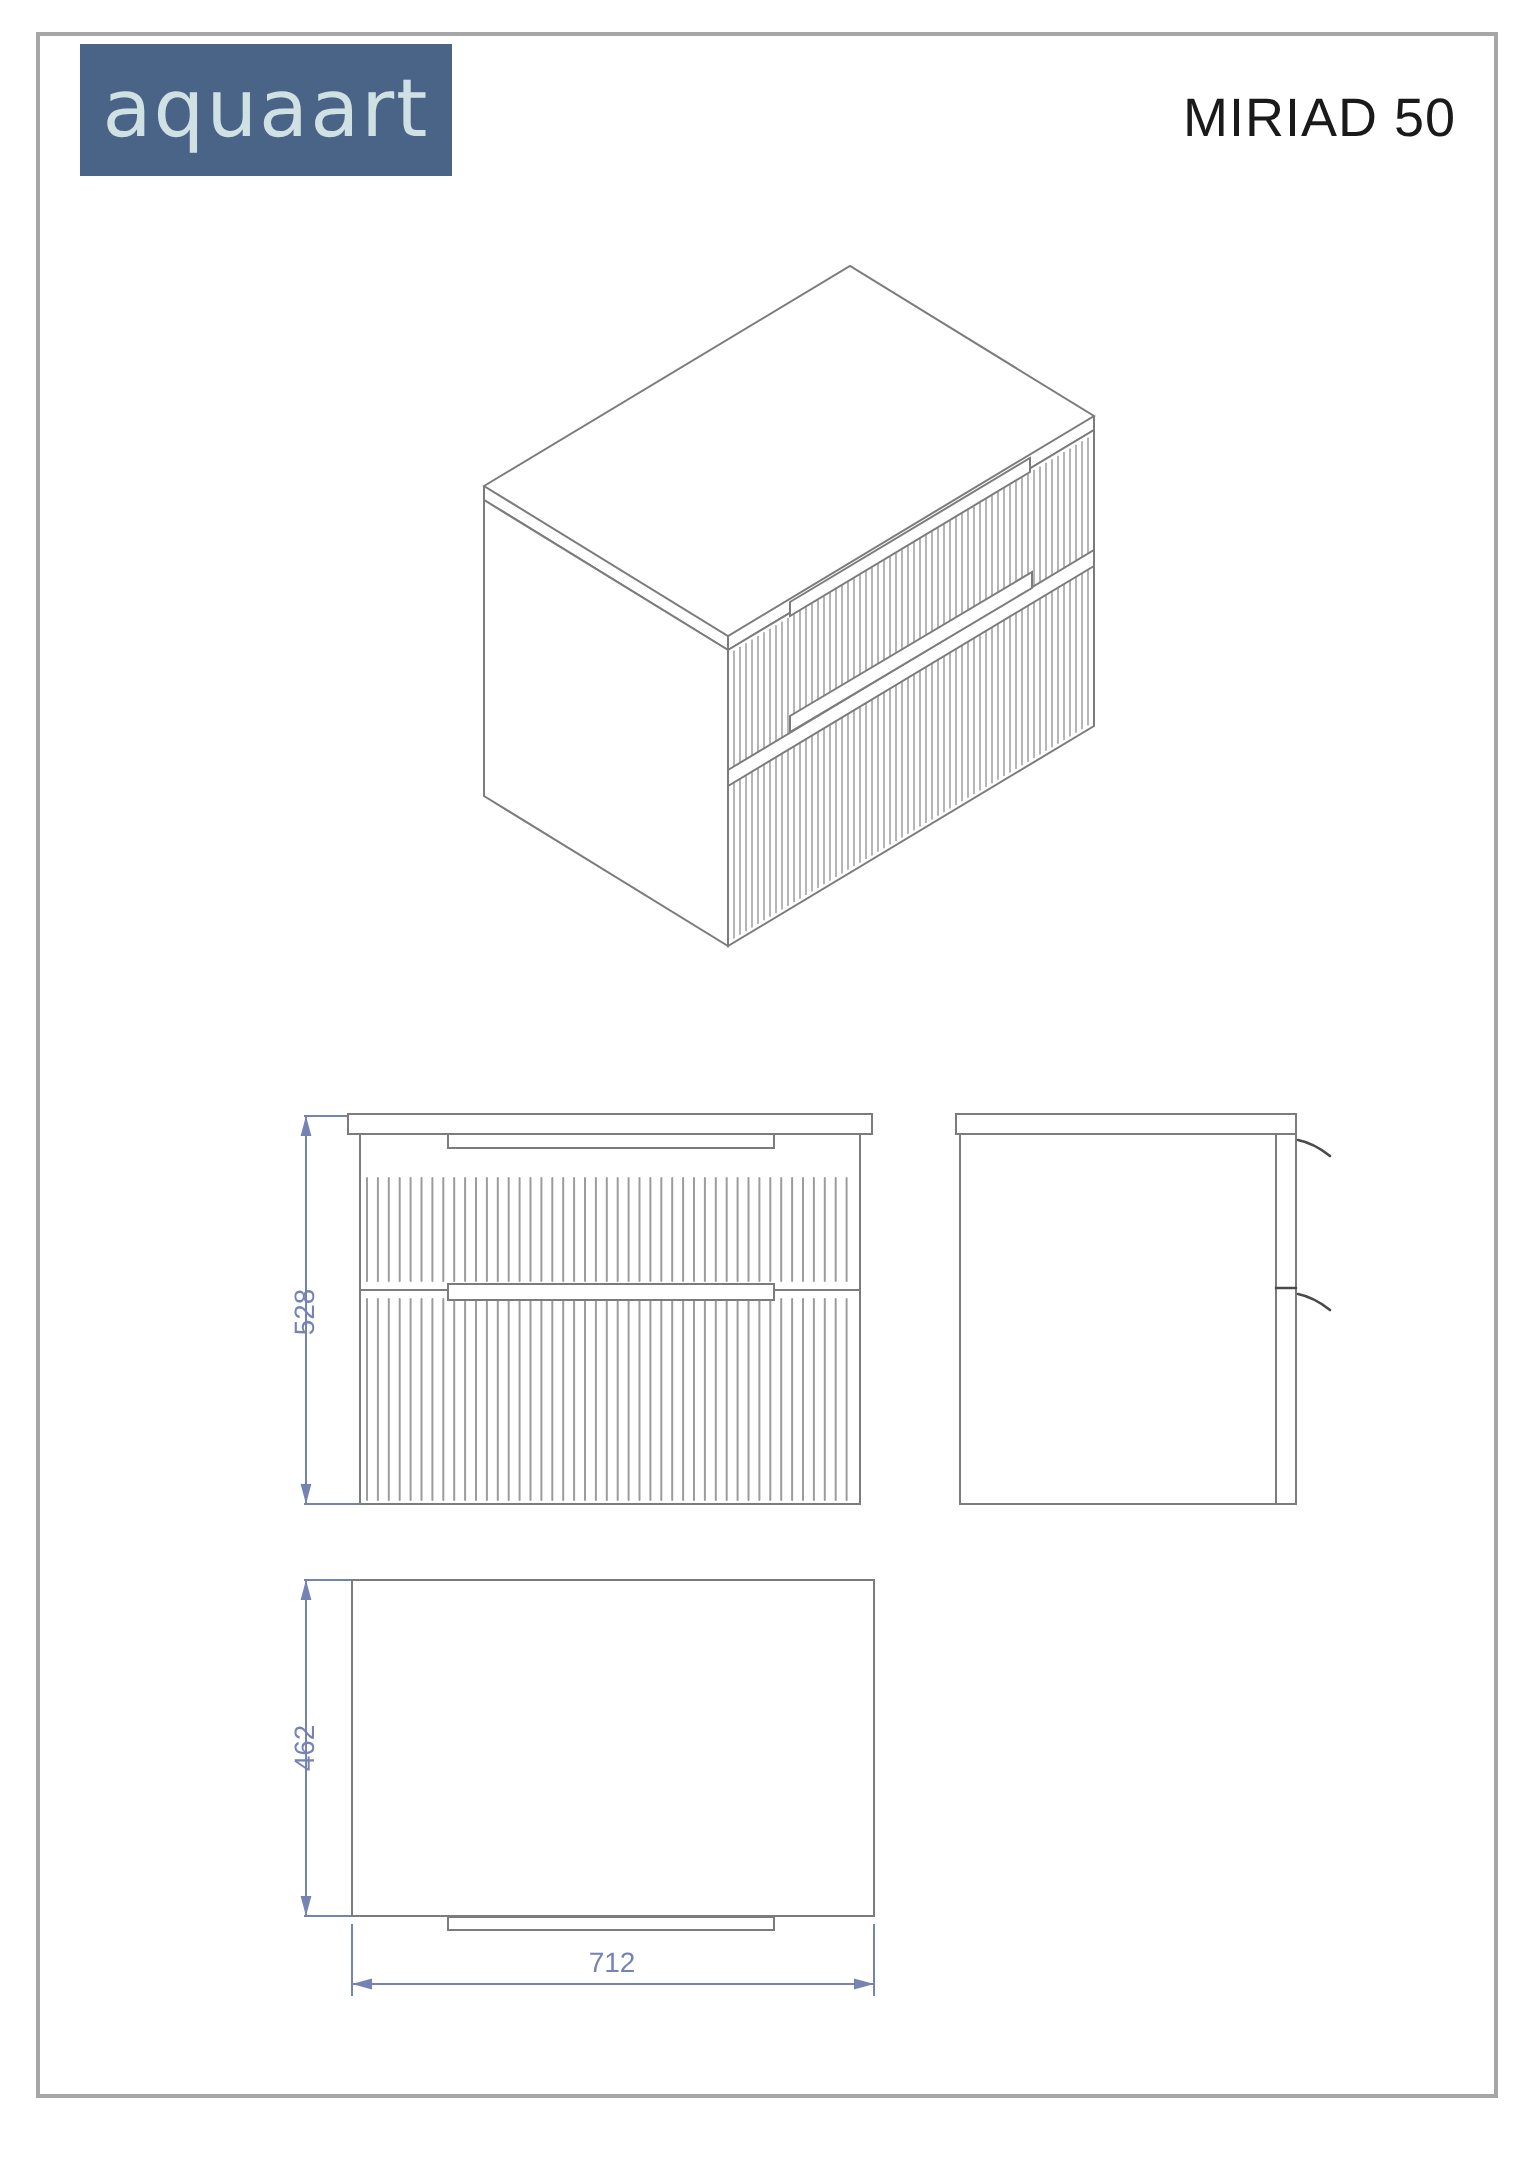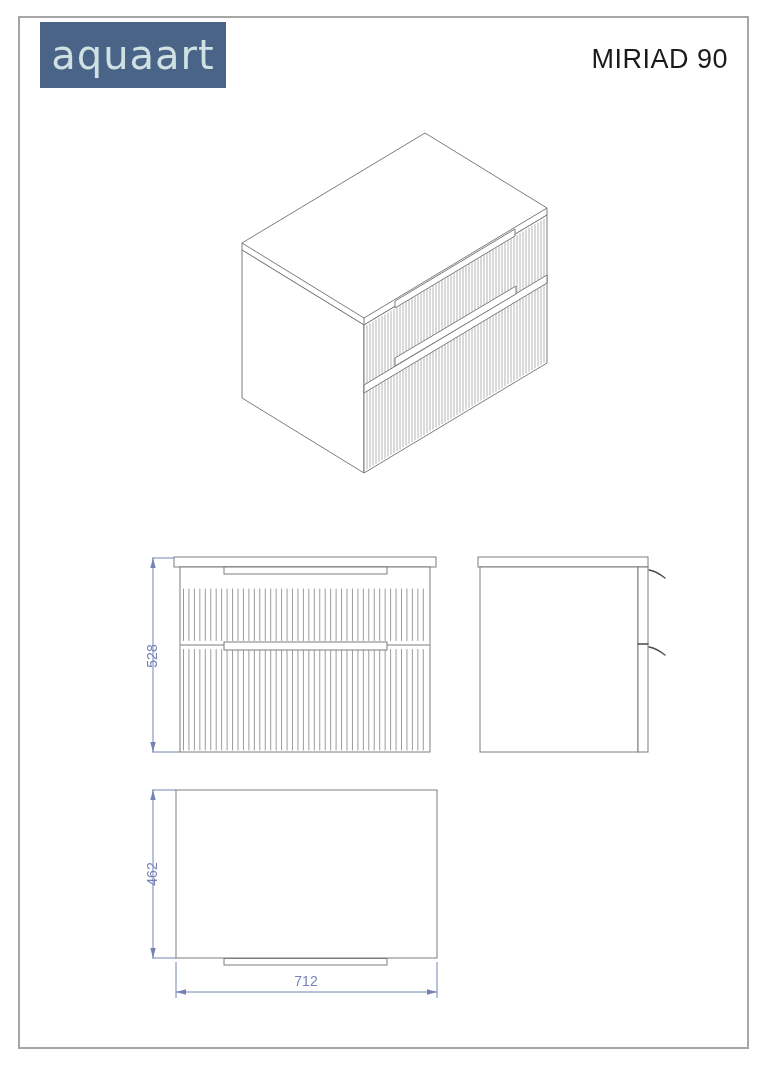--- a/index.html
+++ b/index.html
@@ -28,21 +28,21 @@
 </style>
 </head>
 <body>
 
 <div class="page-border"></div>
 
 <div class="logo">
   <span>aquaart</span>
 </div>
 
-<div class="title">MIRIAD 90</div>
+<div class="title">MIRIAD 50</div>
 
 <svg class="drawing" width="768" height="1086" viewBox="0 0 768 1086">
 
   <g id="iso-view">
 
     <polygon class="outline" points="242,243 425,133 547,208 364,318"></polygon>
 
     <polyline class="edge" points="242,250 364,325 547,215"></polyline>
     <line class="edge" x1="242" y1="243" x2="242" y2="250"></line>
     <line class="edge" x1="364" y1="318" x2="364" y2="325"></line>

